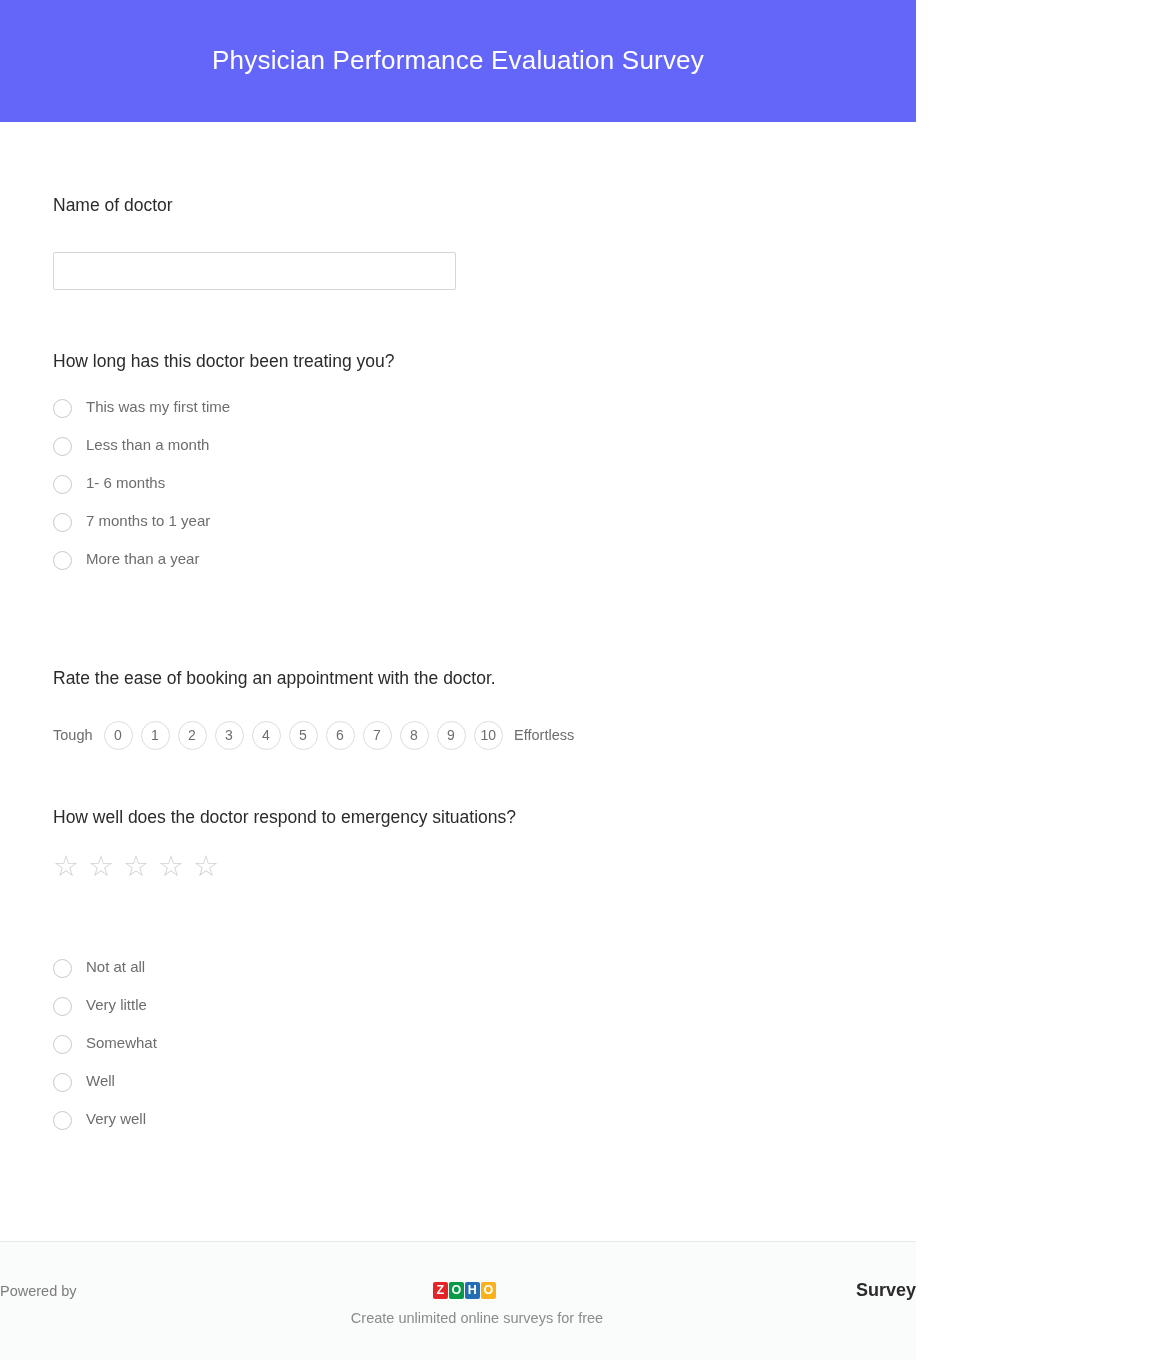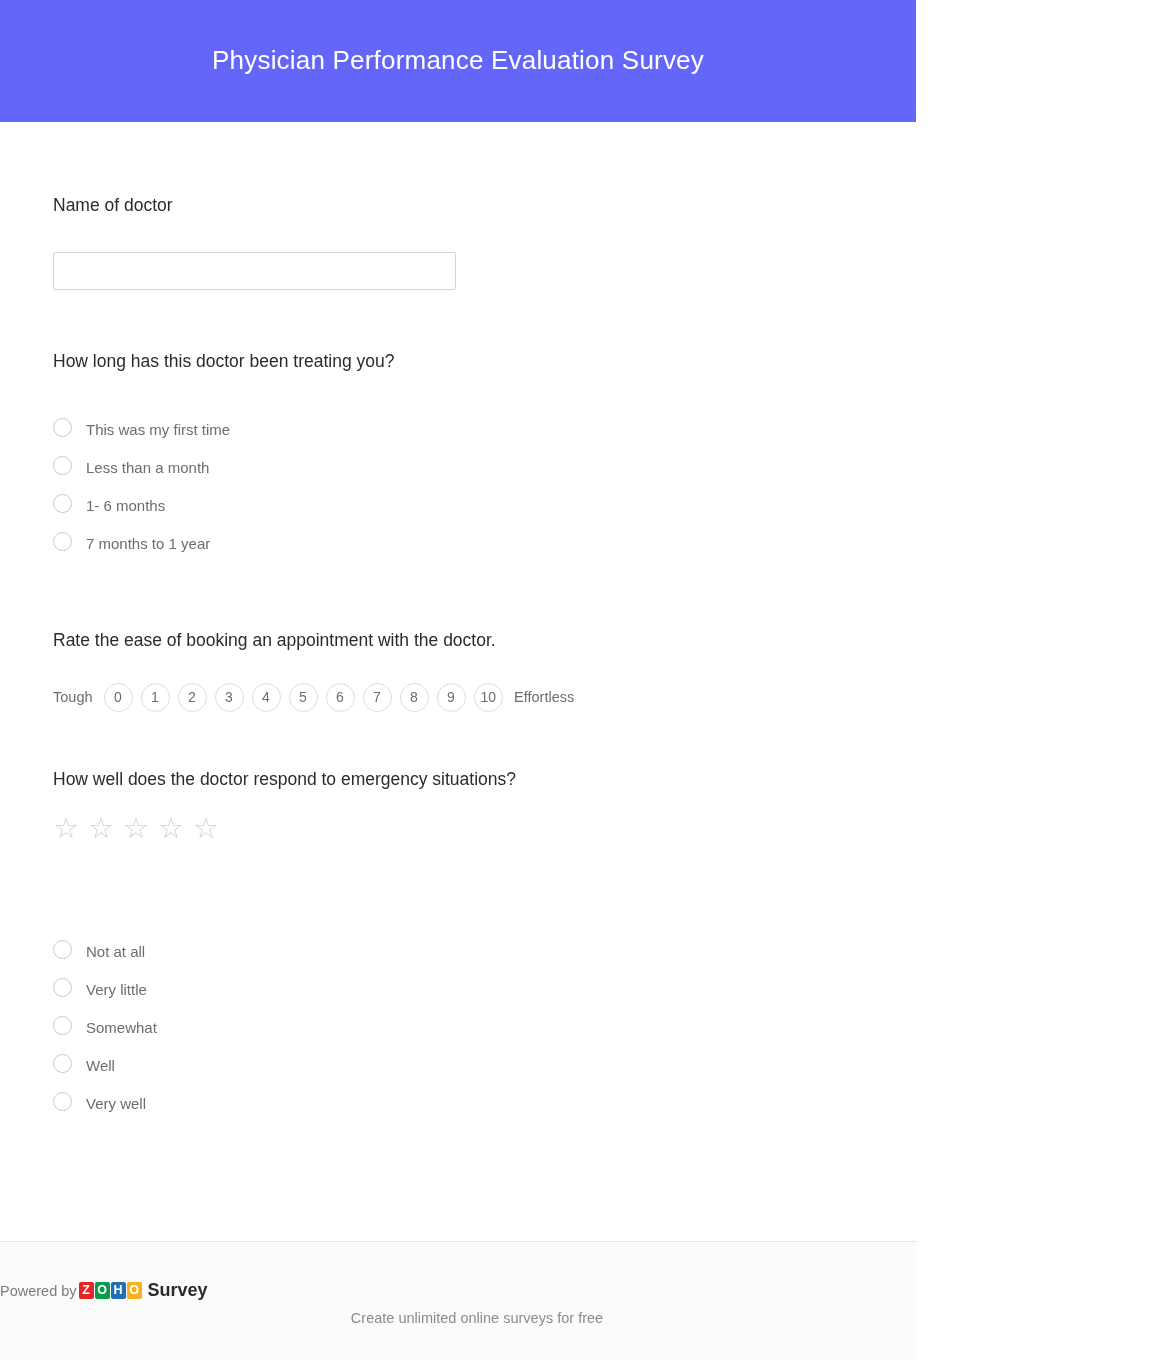--- a/index.html
+++ b/index.html
@@ -73,21 +73,21 @@
     color: #333;
     padding: 0 10px;
     outline: none;
   }
   .text-input::placeholder { color: #b5b5b5; }
 
   
   .options-list { margin-top: 26px; }
   .option-row {
     display: flex;
-    align-items: flex-end;
+    align-items: flex-start;
     height: 38px;
     cursor: pointer;
   }
   .radio-circle {
     width: 19px;
     height: 19px;
     border: 1px solid #c9c9c9;
     border-radius: 50%;
     background: #ffffff;
     flex: 0 0 auto;
@@ -149,21 +149,21 @@
   .survey-footer {
     flex: 0 0 auto;
     border-top: 1px solid #e8e8e8;
     background: #fafbfb;
     padding: 38px 0 34px 0;
     text-align: center;
   }
   .powered-row {
     display: flex;
     align-items: center;
-    justify-content: flex-start;
+    justify-content: space-between;
     gap: 2px;
     margin-bottom: 9px;
   }
   .powered-label {
     font-size: 14.5px;
     color: #7c7c7c;
   }
   .zoho-logo {
     display: inline-flex;
     align-items: center;
@@ -223,20 +223,24 @@
           <span class="radio-circle"></span>
           <span class="option-label">Less than a month</span>
         </div>
         <div class="option-row">
           <span class="radio-circle"></span>
           <span class="option-label">1- 6 months</span>
         </div>
         <div class="option-row">
           <span class="radio-circle"></span>
           <span class="option-label">7 months to 1 year</span>
+        </div>
+        <div class="option-row">
+          <span class="radio-circle"></span>
+          <span class="option-label">More than a year</span>
         </div>
       </div>
     </div>
 
     <div class="question-block q-ease">
       <div class="question-text">Rate the ease of booking an appointment with the doctor.</div>
       <div class="nps-row">
         <span class="nps-endpoint left">Tough</span>
         <div class="nps-scale">
           <span class="nps-item">0</span>

